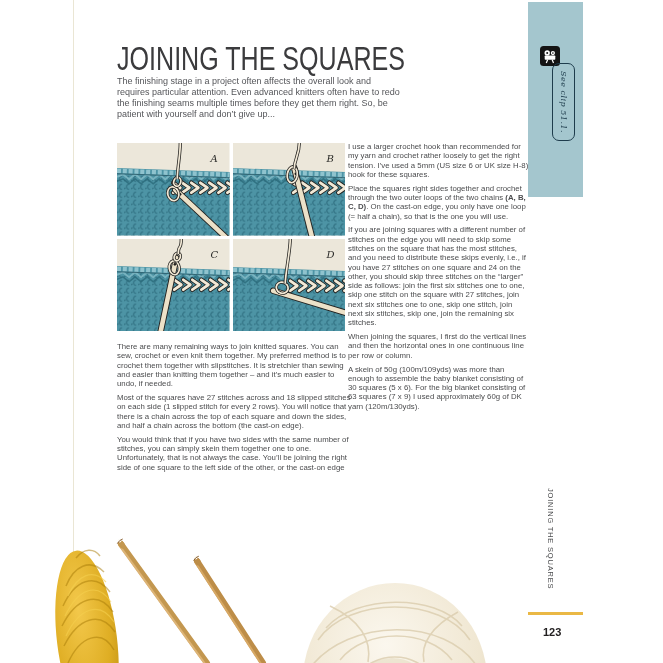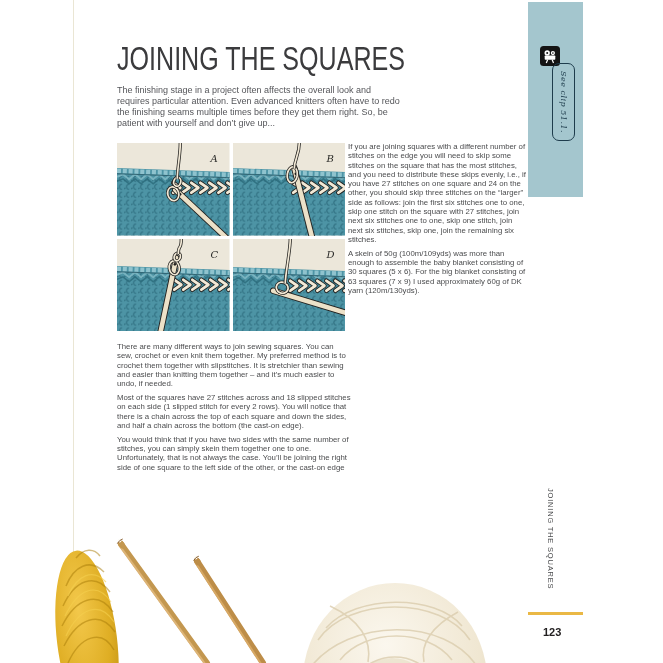--- a/index.html
+++ b/index.html
@@ -7,21 +7,21 @@
     width:663px;height:663px;position:relative;overflow:hidden;
     background:#ffffff;font-family:"Liberation Sans", sans-serif;
   }
   .page-edge{position:absolute;left:73px;top:0;width:1px;height:663px;background:#eae6d4;}
   .title{
     position:absolute;left:117px;top:40px;margin:0;
     font-size:33px;font-weight:300;color:#3b3b3d;letter-spacing:0px;
     transform:scaleX(.76);transform-origin:0 0;white-space:nowrap;
   }
   .intro{
-    position:absolute;left:117px;top:85px;width:286px;margin:0;
+    position:absolute;left:117px;top:76px;width:286px;margin:0;
     font-size:9px;line-height:11px;color:#55565a;
   }
   .figures{
     position:absolute;left:117px;top:143px;width:228px;height:188px;
     display:grid;grid-template-columns:1fr 1fr;grid-template-rows:1fr 1fr;gap:3px;
   }
   .figures svg{width:112.5px;height:92.5px;display:block;}
   .col{position:absolute;font-size:7.8px;line-height:9.3px;color:#4b4c4e;}
   .col p{margin:0 0 4.5px 0;}
   .col b{font-weight:bold;}
@@ -228,26 +228,29 @@
         <circle cx="46.24" cy="53.92" r="1.3" fill="#22211f"></circle>
         <ellipse cx="49" cy="49" rx="5.5" ry="6" transform="rotate(-60 49 49)" stroke="#22211f" stroke-width="3.2" fill="none"></ellipse>
         <ellipse cx="49" cy="49" rx="5.5" ry="6" transform="rotate(-60 49 49)" stroke="#f2e9d6" stroke-width="1.7" fill="none"></ellipse>
         <path d="M57,0 C57,12 52,35 52,45" stroke="#22211f" stroke-width="3.2" fill="none"></path>
         <path d="M57,0 C57,12 52,35 52,45" stroke="#f2e9d6" stroke-width="1.7" fill="none"></path>
         <text x="93" y="19" font-size="10" font-style="italic" font-family="&quot;DejaVu Serif&quot;, serif" fill="#2a2a28">D</text>
       </svg>
     </div>
 
   <div class="col col-left" id="col-left">
-      <p>There are many different ways to join sewing squares. You can sew, crochet or even knit them together. My preferred method is to crochet them together with slipstitches. It is stretchier than sewing and easier than knitting them together – and it’s much easier to undo, if needed.</p>
+      <p>There are many remaining ways to join knitted squares. You can sew, crochet or even knit them together. My preferred method is to crochet them together with slipstitches. It is stretchier than sewing and easier than knitting them together – and it’s much easier to undo, if needed.</p>
       <p>Most of the squares have 27 stitches across and 18 slipped stitches on each side (1 slipped stitch for every 2 rows). You will notice that there is a chain across the top of each square and down the sides, and half a chain across the bottom (the cast-on edge).</p>
       <p>You would think that if you have two sides with the same number of stitches, you can simply skein them together one to one. Unfortunately, that is not always the case. You’ll be joining the right side of one square to the left side of the other, or the cast-on edge</p>
     </div>
   <div class="col col-right" id="col-right">
+      <p>I use a larger crochet hook than recommended for my yarn and crochet rather loosely to get the right tension. I’ve used a 5mm (US size 6 or UK size H-8) hook for these squares.</p>
+      <p>Place the squares right sides together and crochet through the two outer loops of the two chains <b>(A, B, C, D)</b>. On the cast-on edge, you only have one loop (= half a chain), so that is the one you will use.</p>
       <p>If you are joining squares with a different number of stitches on the edge you will need to skip some stitches on the square that has the most stitches, and you need to distribute these skips evenly, i.e., if you have 27 stitches on one square and 24 on the other, you should skip three stitches on the “larger” side as follows: join the first six stitches one to one, skip one stitch on the square with 27 stitches, join next six stitches one to one, skip one stitch, join next six stitches, skip one, join the remaining six stitches.</p>
+      <p>When joining the squares, I first do the vertical lines and then the horizontal ones in one continuous line per row or column.</p>
       <p>A skein of 50g (100m/109yds) was more than enough to assemble the baby blanket consisting of 30 squares (5 x 6). For the big blanket consisting of 63 squares (7 x 9) I used approximately 60g of DK yarn (120m/130yds).</p>
     </div>
 
   <div class="sidebar-title">JOINING THE SQUARES</div>
   <div class="gold-rule"></div>
   <div class="page-number">123</div>
 
   <svg class="photo" viewBox="0 0 500 135">
     <defs>
       <radialGradient id="gy" cx="0.42" cy="0.32" r="0.9">

